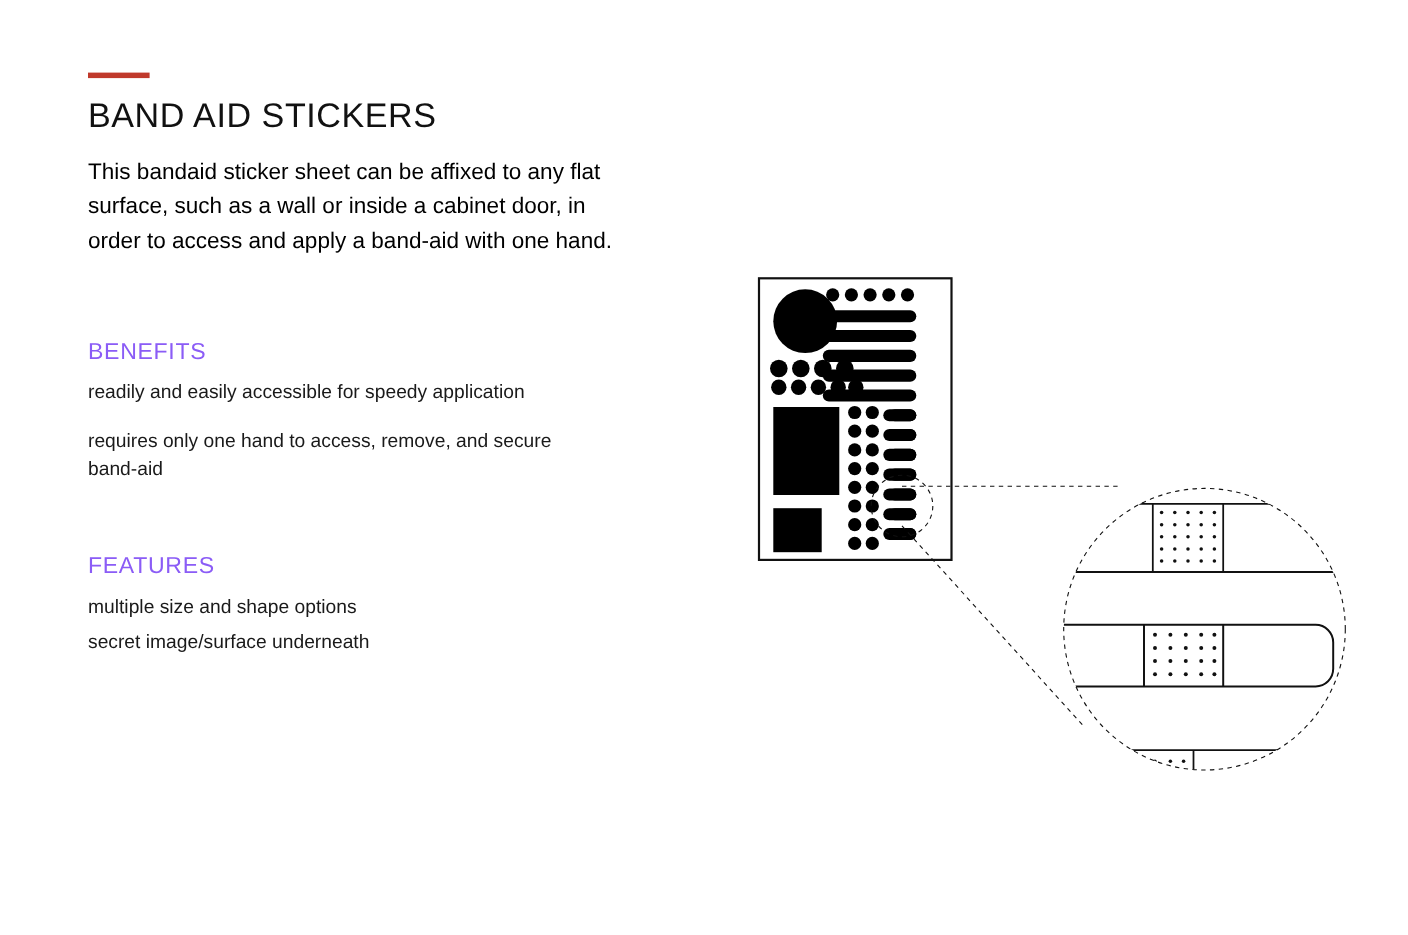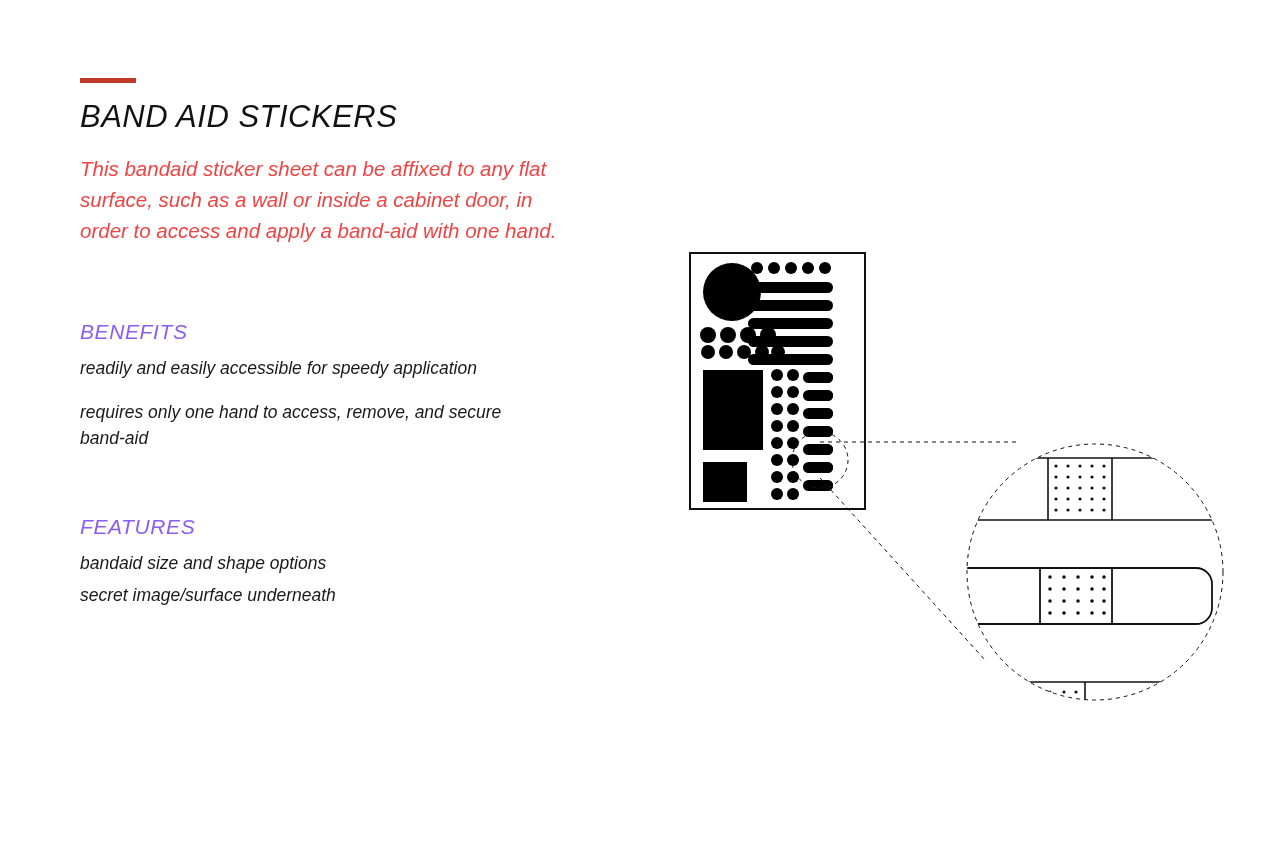--- a/index.html
+++ b/index.html
@@ -13,23 +13,22 @@
     position: relative;
     overflow: hidden;
     font-family: "Liberation Sans", sans-serif;
     color: #111111;
   }
 
   
   .left-col {
     position: absolute;
     left: 80px;
-    top: 78px;
+    top: 66px;
     width: 540px;
-    font-style: italic;
   }
 
   .rule {
     width: 56px;
     height: 5px;
     background: #c0392b;
     margin-bottom: 16px;
   }
 
   .title {
@@ -37,21 +36,21 @@
     letter-spacing: 0.5px;
     font-weight: 400;
     margin: 0 0 18px 0;
     color: #111111;
   }
 
   .intro {
     font-size: 20.5px;
     line-height: 1.52;
     margin: 0;
-    color: #ef4444;
+    color: #000000;
     width: 505px;
   }
 
   .section-head {
     font-size: 21px;
     color: #8b5cf6;
     letter-spacing: 0.6px;
     margin: 0 0 12px 0;
     font-weight: 400;
   }
@@ -90,21 +89,21 @@
   <p class="intro">This bandaid sticker sheet can be affixed to any flat surface, such as a wall or inside a cabinet door, in order to access and apply a band-aid with one hand.</p>
 
   <div class="sec-benefits">
     <h2 class="section-head">BENEFITS</h2>
     <p class="bullet">readily and easily accessible for speedy application</p>
     <p class="bullet">requires only one hand to access, remove, and secure band-aid</p>
   </div>
 
   <div class="sec-features">
     <h2 class="section-head">FEATURES</h2>
-    <p class="bullet tight">bandaid size and shape options</p>
+    <p class="bullet tight">multiple size and shape options</p>
     <p class="bullet tight">secret image/surface underneath</p>
   </div>
 
 </div>
 
 <div class="art">
   <svg width="580" height="500" viewBox="0 0 580 500" xmlns="http://www.w3.org/2000/svg">
 
     <g>
       <rect x="30" y="23" width="175" height="256" fill="#ffffff" stroke="#111111" stroke-width="2"></rect>

